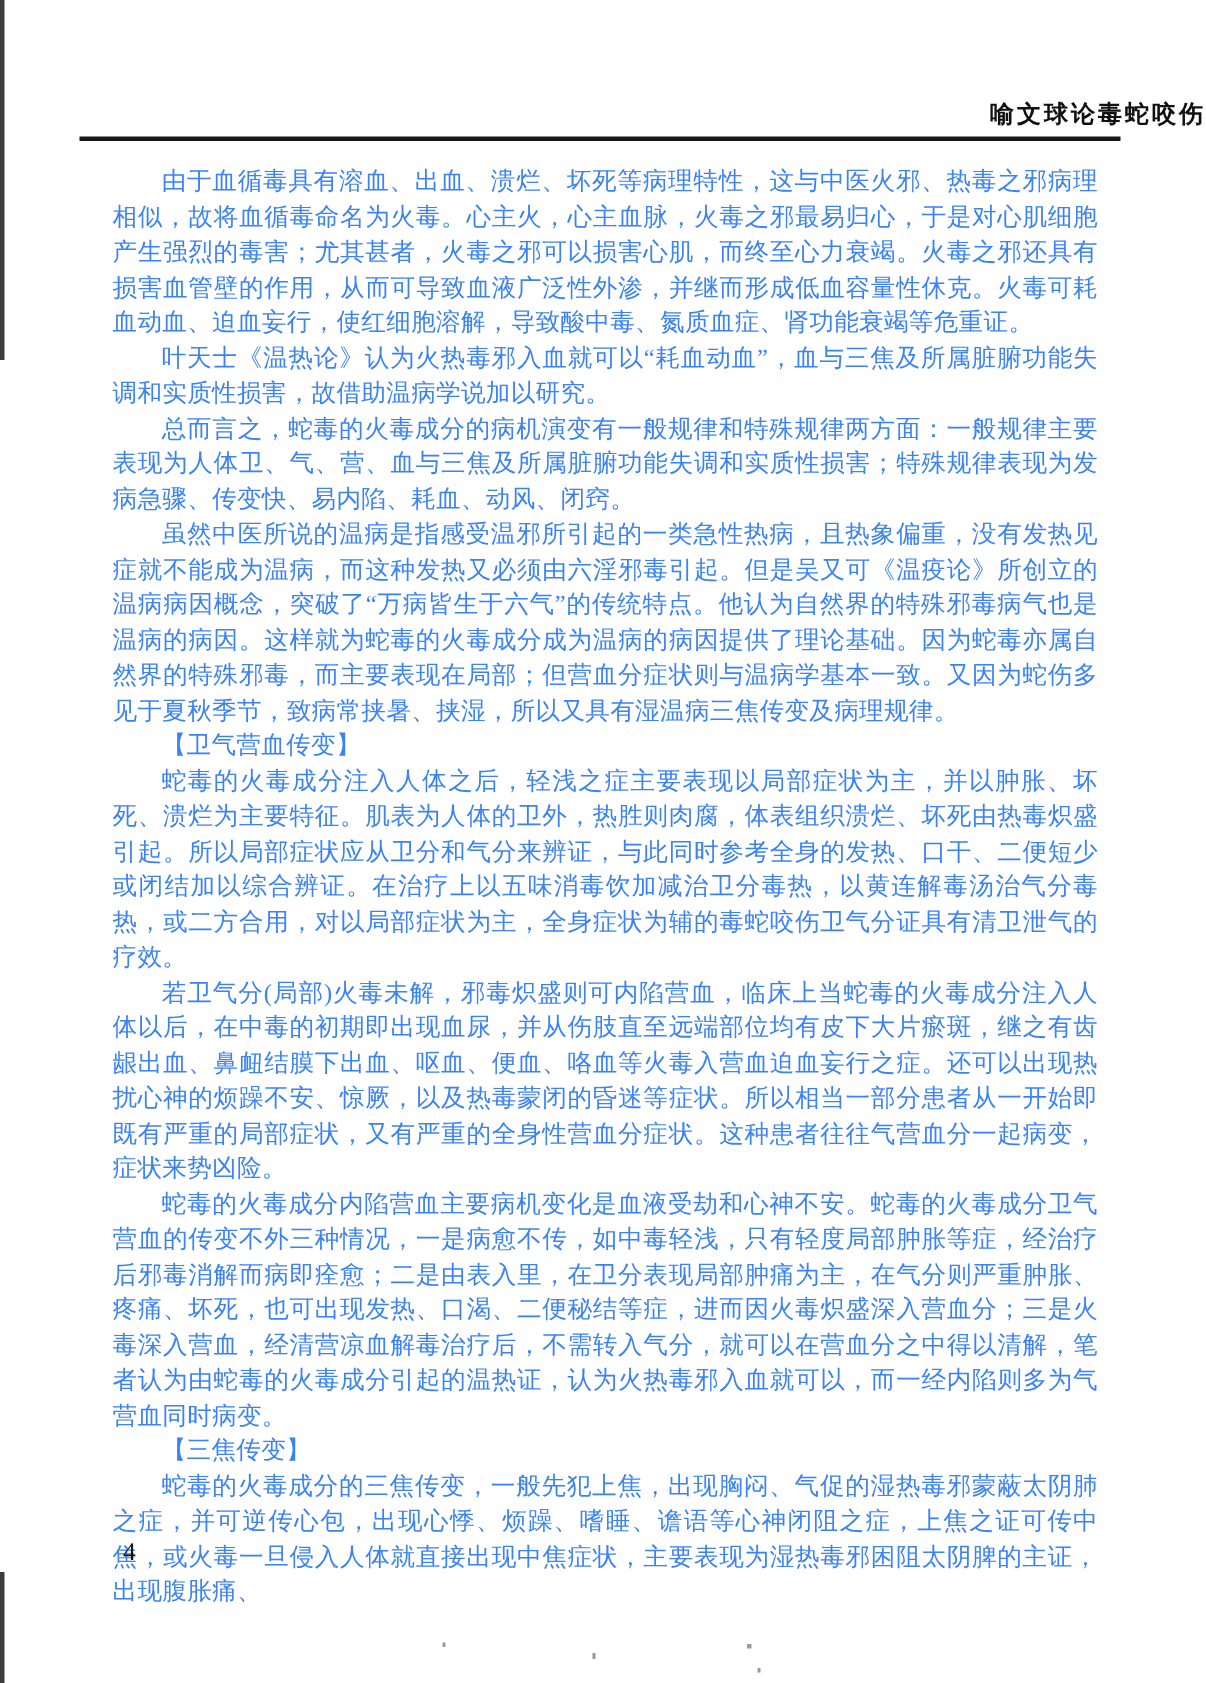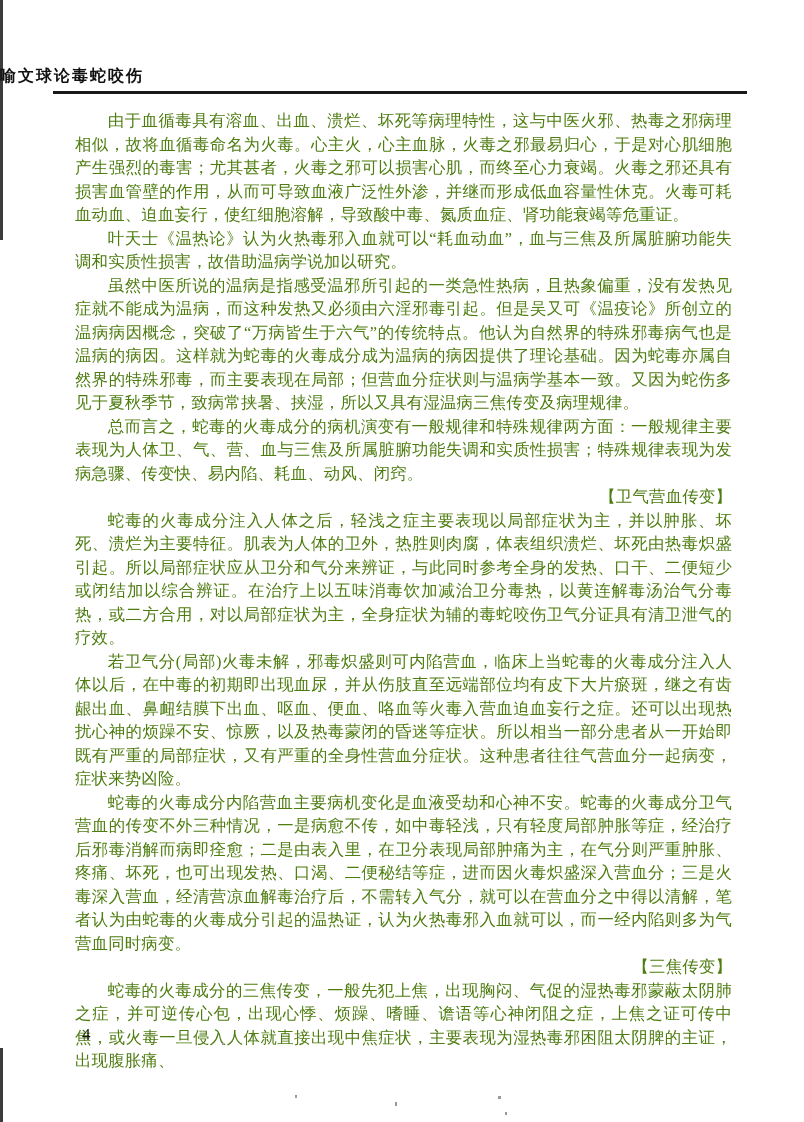--- a/index.html
+++ b/index.html
@@ -28,21 +28,21 @@
     position: absolute;
     left: 0; top: 1048px;
     width: 3px; height: 74px;
     background: #3c3c3c;
   }
   .header-title {
     position: absolute;
     top: 66px;
     left: 0;
     width: 100%;
-    text-align: left;
+    text-align: right;
     font-size: 16px;
     font-weight: bold;
     letter-spacing: 2px;
     color: #111;
   }
   .header-rule {
     position: absolute;
     top: 91px;
     left: 53px;
     width: 694px;
@@ -51,29 +51,29 @@
   }
   .content {
     position: absolute;
     top: 109px;
     left: 75px;
     width: 657px;
     font-size: 16.4px;
     line-height: 23.5px;
     text-align: justify;
     letter-spacing: 0.2px;
-    color: #4d7c0f;
+    color: #3b82f6;
   }
   .content p {
     margin: 0;
     padding: 0;
     text-indent: 2em;
   }
   .content p.heading {
-    text-align: right;
+    text-align: left;
   }
   .page-number {
     position: absolute;
     left: 82px;
     top: 1025px;
     font-size: 17px;
     color: #121212;
   }
   
   .speck { position: absolute; background: #9a9a9a; }
@@ -91,22 +91,22 @@
   <div class="edge-line-top"></div>
   <div class="edge-line-bottom"></div>
 
   <div class="header-title">喻文球论毒蛇咬伤</div>
 
   <div class="header-rule"></div>
 
   <div class="content">
     <p>由于血循毒具有溶血、出血、溃烂、坏死等病理特性，这与中医火邪、热毒之邪病理相似，故将血循毒命名为火毒。心主火，心主血脉，火毒之邪最易归心，于是对心肌细胞产生强烈的毒害；尤其甚者，火毒之邪可以损害心肌，而终至心力衰竭。火毒之邪还具有损害血管壁的作用，从而可导致血液广泛性外渗，并继而形成低血容量性休克。火毒可耗血动血、迫血妄行，使红细胞溶解，导致酸中毒、氮质血症、肾功能衰竭等危重证。</p>
     <p>叶天士《温热论》认为火热毒邪入血就可以“耗血动血”，血与三焦及所属脏腑功能失调和实质性损害，故借助温病学说加以研究。</p>
+    <p>总而言之，蛇毒的火毒成分的病机演变有一般规律和特殊规律两方面：一般规律主要表现为人体卫、气、营、血与三焦及所属脏腑功能失调和实质性损害；特殊规律表现为发病急骤、传变快、易内陷、耗血、动风、闭窍。</p>
     <p>虽然中医所说的温病是指感受温邪所引起的一类急性热病，且热象偏重，没有发热见症就不能成为温病，而这种发热又必须由六淫邪毒引起。但是吴又可《温疫论》所创立的温病病因概念，突破了“万病皆生于六气”的传统特点。他认为自然界的特殊邪毒病气也是温病的病因。这样就为蛇毒的火毒成分成为温病的病因提供了理论基础。因为蛇毒亦属自然界的特殊邪毒，而主要表现在局部；但营血分症状则与温病学基本一致。又因为蛇伤多见于夏秋季节，致病常挟暑、挟湿，所以又具有湿温病三焦传变及病理规律。</p>
-    <p>总而言之，蛇毒的火毒成分的病机演变有一般规律和特殊规律两方面：一般规律主要表现为人体卫、气、营、血与三焦及所属脏腑功能失调和实质性损害；特殊规律表现为发病急骤、传变快、易内陷、耗血、动风、闭窍。</p>
     <p class="heading">【卫气营血传变】</p>
     <p>蛇毒的火毒成分注入人体之后，轻浅之症主要表现以局部症状为主，并以肿胀、坏死、溃烂为主要特征。肌表为人体的卫外，热胜则肉腐，体表组织溃烂、坏死由热毒炽盛引起。所以局部症状应从卫分和气分来辨证，与此同时参考全身的发热、口干、二便短少或闭结加以综合辨证。在治疗上以五味消毒饮加减治卫分毒热，以黄连解毒汤治气分毒热，或二方合用，对以局部症状为主，全身症状为辅的毒蛇咬伤卫气分证具有清卫泄气的疗效。</p>
     <p>若卫气分(局部)火毒未解，邪毒炽盛则可内陷营血，临床上当蛇毒的火毒成分注入人体以后，在中毒的初期即出现血尿，并从伤肢直至远端部位均有皮下大片瘀斑，继之有齿龈出血、鼻衄结膜下出血、呕血、便血、咯血等火毒入营血迫血妄行之症。还可以出现热扰心神的烦躁不安、惊厥，以及热毒蒙闭的昏迷等症状。所以相当一部分患者从一开始即既有严重的局部症状，又有严重的全身性营血分症状。这种患者往往气营血分一起病变，症状来势凶险。</p>
     <p>蛇毒的火毒成分内陷营血主要病机变化是血液受劫和心神不安。蛇毒的火毒成分卫气营血的传变不外三种情况，一是病愈不传，如中毒轻浅，只有轻度局部肿胀等症，经治疗后邪毒消解而病即痊愈；二是由表入里，在卫分表现局部肿痛为主，在气分则严重肿胀、疼痛、坏死，也可出现发热、口渴、二便秘结等症，进而因火毒炽盛深入营血分；三是火毒深入营血，经清营凉血解毒治疗后，不需转入气分，就可以在营血分之中得以清解，笔者认为由蛇毒的火毒成分引起的温热证，认为火热毒邪入血就可以，而一经内陷则多为气营血同时病变。</p>
     <p class="heading">【三焦传变】</p>
     <p>蛇毒的火毒成分的三焦传变，一般先犯上焦，出现胸闷、气促的湿热毒邪蒙蔽太阴肺之症，并可逆传心包，出现心悸、烦躁、嗜睡、谵语等心神闭阻之症，上焦之证可传中焦，或火毒一旦侵入人体就直接出现中焦症状，主要表现为湿热毒邪困阻太阴脾的主证，出现腹胀痛、</p>
   </div>
 
   <div class="page-number">4</div>
 

